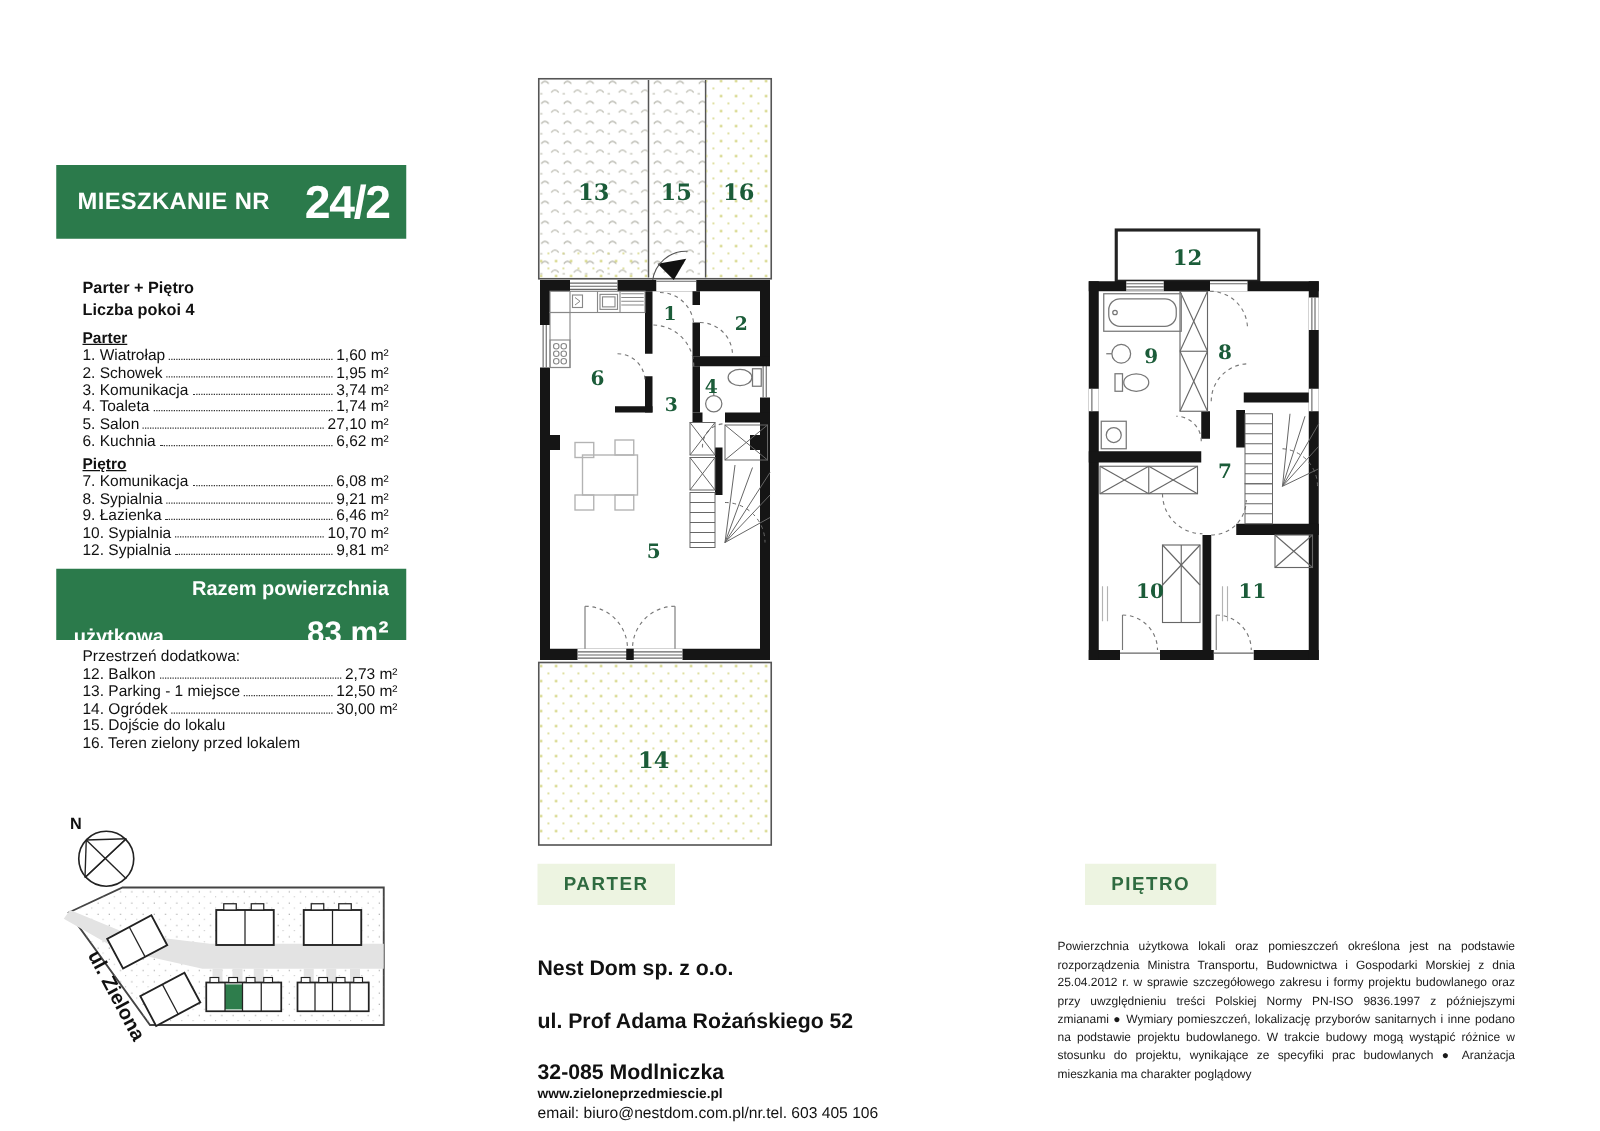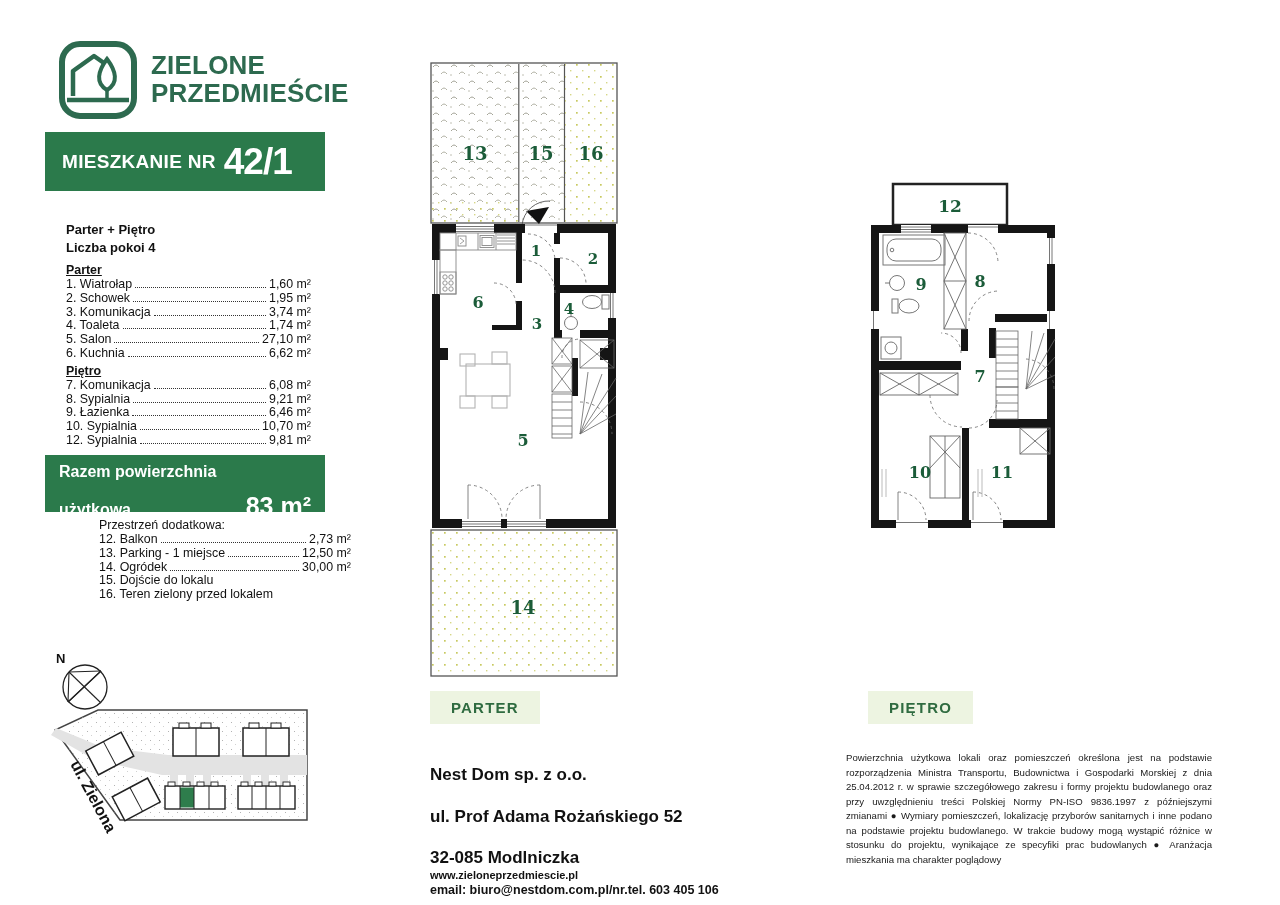--- a/index.html
+++ b/index.html
@@ -6,83 +6,70 @@
   .page{position:relative;width:1280px;height:905px;background:#fff;overflow:hidden;
         font-family:"Liberation Sans",sans-serif;color:#111;}
   .abs{position:absolute;}
 
   
   .logo{left:58px;top:40px;display:flex;align-items:center;gap:13px;}
   .logo-text{color:#2D6A4F;font-weight:bold;font-size:26px;line-height:1.07;letter-spacing:.2px;}
 
   
   .apt{left:45px;top:132px;width:280px;height:59px;background:#2B7A4B;color:#fff;
-       display:flex;align-items:center;gap:8px;padding-left:17px;box-sizing:border-box;}
+       display:flex;align-items:center;gap:28px;padding-left:17px;box-sizing:border-box;}
   .apt-label{font-size:19px;font-weight:bold;letter-spacing:.3px;}
   .apt-num{font-size:37px;font-weight:bold;letter-spacing:-1px;}
 
   .meta{left:66px;top:221px;font-size:13px;font-weight:bold;line-height:1.35;}
 
   
   .rooms{left:66px;top:260px;width:245px;font-size:12.4px;}
-  .addl{left:66px;top:518px;width:252px;font-size:12.4px;margin-left:33px;}
+  .addl{left:66px;top:518px;width:252px;font-size:12.4px;}
   .lh{font-weight:bold;text-decoration:underline;margin:3px 0 1px;}
   .lh2{margin:0 0 1px;}
   .row{display:flex;align-items:baseline;line-height:13.8px;}
   .leader{flex:1;border-bottom:1.6px dotted #333;margin:0 3px 2px;}
   .row.noleader .leader{border-bottom:none;}
   .rv{white-space:nowrap;}
 
   
   .total{left:45px;top:455px;width:280px;height:57px;background:#2B7A4B;color:#fff;
          padding:8px 14px 0;box-sizing:border-box;}
-  .total-l1{font-size:16px;font-weight:bold;}
+  .total-l1{font-size:16px;font-weight:bold;text-align:right;}
   .total-l2{display:flex;align-items:baseline;margin-top:11px;}
   .t2{font-size:16px;font-weight:bold;}
   .total-leader{flex:1;border-bottom:2px dotted #fff;margin:0 6px 5px;}
   .total-val{font-size:25px;font-weight:bold;white-space:nowrap;text-align:right;}
 
   
   .badge{position:absolute;background:#EDF4E1;color:#2F6B40;font-weight:bold;
          font-size:15px;letter-spacing:1.2px;padding:8px 21px;}
 
   
   .company{left:430px;top:744px;line-height:1.27;}
   .c1{font-size:17px;font-weight:bold;margin-top:20px;}
   .c2{font-size:11px;font-weight:bold;}
-  .c3{font-size:12.5px;font-weight:bold;}
+  .c3{font-size:12.5px;}
 
   
   .disc{left:846px;top:751px;width:366px;font-size:9.6px;line-height:1.52;
         text-align:justify;color:#1a1a1a;}
 
   svg text.rlabel{font-family:"DejaVu Serif",serif;font-weight:bold;fill:#1B5C39;}
 </style>
 </head>
 <body>
 
 <div class="page">
 
-  <div class="abs logo">
-    <svg width="80" height="80" viewBox="0 0 80 80">
-      <rect x="4" y="4" width="72" height="72" rx="18" fill="none" stroke="#2D6A4F" stroke-width="6"></rect>
-      <path d="M15 56 L15 31 L36 16 L53 28" fill="none" stroke="#2D6A4F" stroke-width="4.5" stroke-linejoin="round"></path>
-      <path d="M49 19 C58 31 61 43 49 50 C37 43 40 31 49 19 Z" fill="#fff" stroke="#2D6A4F" stroke-width="4"></path>
-      <line x1="49" y1="50" x2="49" y2="60" stroke="#2D6A4F" stroke-width="3.5"></line>
-      <line x1="9" y1="60" x2="71" y2="60" stroke="#2D6A4F" stroke-width="4.5"></line>
-    </svg>
-    <div class="logo-text">
-      <div>ZIELONE</div>
-      <div>PRZEDMIEŚCIE</div>
-    </div>
-  </div>
 
   <div class="abs apt">
     <span class="apt-label">MIESZKANIE NR</span>
-    <span class="apt-num">42/1</span>
+    <span class="apt-num">24/2</span>
   </div>
 
   <div class="abs meta">
     <div>Parter + Piętro</div>
     <div>Liczba pokoi 4</div>
   </div>
 
   <div class="abs rooms">
     <div class="lh">Parter</div>
     <div class="row">

